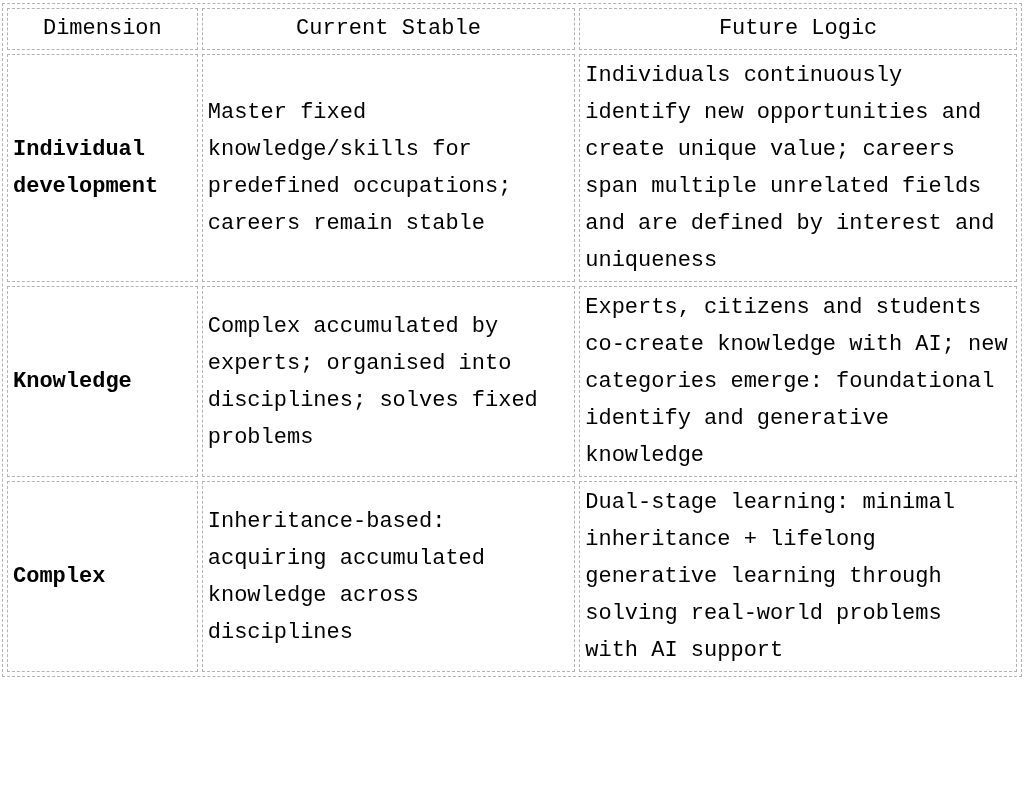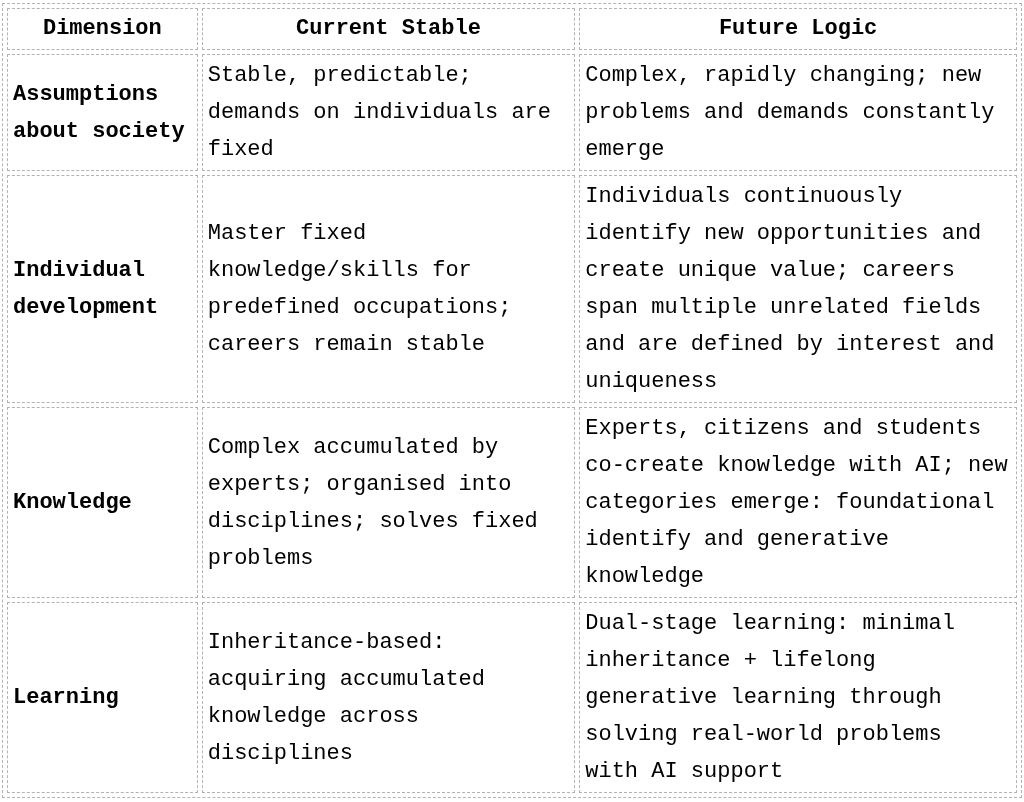--- a/index.html
+++ b/index.html
@@ -31,21 +31,21 @@
   th, td {
     border: 1px dashed var(--border-color);
     background: var(--bg-color);
     font-size: 22px;
     line-height: 37px;
     padding: 2px 5px;
     vertical-align: middle;
     overflow: hidden;
   }
   th {
-    font-weight: bold;
+    font-weight: normal;
     text-align: center;
     line-height: 36px;
     white-space: nowrap;
     padding: 2px 14px;
   }
   td {
     text-align: left;
     white-space: pre-line;
   }
   td.dim-cell {
@@ -63,30 +63,20 @@
   </colgroup>
   <thead>
     <tr>
       <th>Dimension</th>
       <th>Current Stable</th>
       <th>Future Logic</th>
     </tr>
   </thead>
   <tbody>
     <tr>
-      <td class="dim-cell">Assumptions
-about society</td>
-      <td>Stable, predictable;
-demands on individuals are
-fixed</td>
-      <td>Complex, rapidly changing; new
-problems and demands constantly
-emerge</td>
-    </tr>
-    <tr>
       <td class="dim-cell">Individual
 development</td>
       <td>Master fixed
 knowledge/skills for
 predefined occupations;
 careers remain stable</td>
       <td>Individuals continuously
 identify new opportunities and
 create unique value; careers
 span multiple unrelated fields
@@ -99,21 +89,21 @@
 experts; organised into
 disciplines; solves fixed
 problems</td>
       <td>Experts, citizens and students
 co-create knowledge with AI; new
 categories emerge: foundational
 identify and generative
 knowledge</td>
     </tr>
     <tr>
-      <td class="dim-cell">Learning</td>
+      <td class="dim-cell">Complex</td>
       <td>Inheritance-based:
 acquiring accumulated
 knowledge across
 disciplines</td>
       <td>Dual-stage learning: minimal
 inheritance + lifelong
 generative learning through
 solving real-world problems
 with AI support</td>
     </tr>

